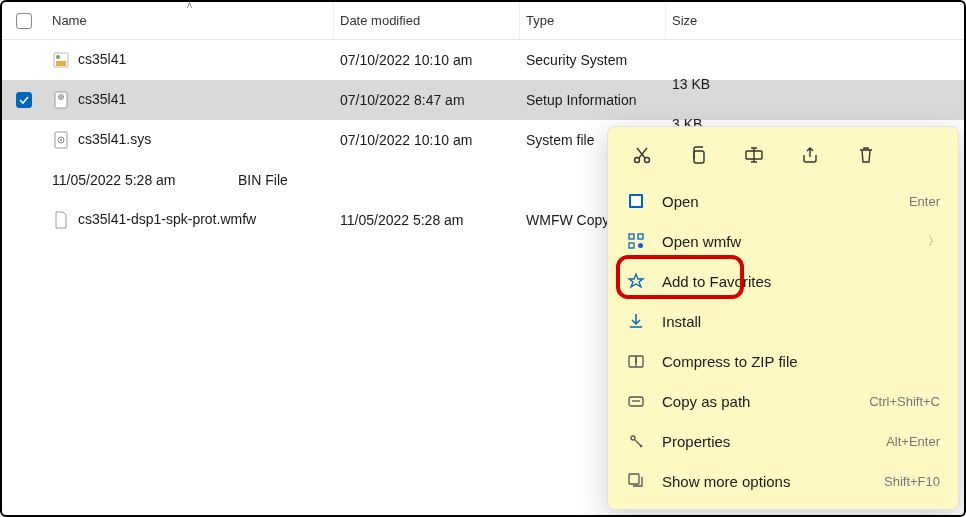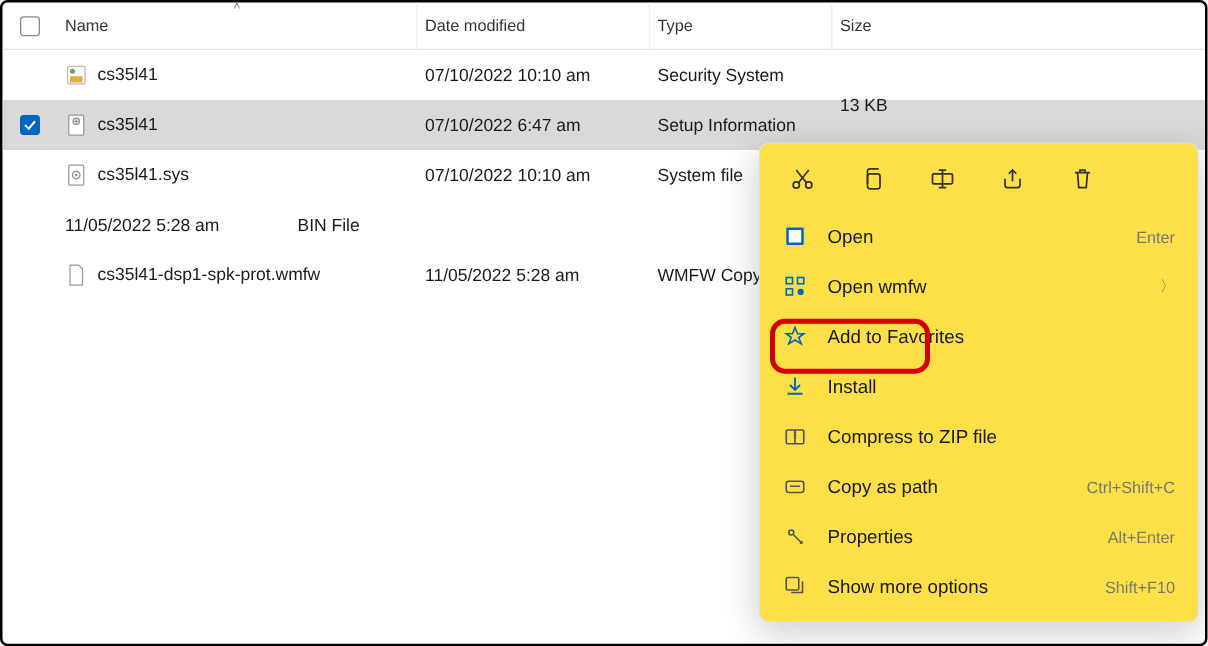--- a/index.html
+++ b/index.html
@@ -68,24 +68,24 @@
   .file-icon {
     width:18px; height:18px;
     display:inline-flex; align-items:center; justify-content:center;
   }
   .cell { padding: 0 6px; font-size:14px; }
   .cell.size { padding-right:14px;margin-top:47px; }
 
   
   .ctx-menu {
     position:absolute;
-    top:112px;
+    top:124px;
     left:605px;
     width:352px;
-    background:#fde047;
+    background:#fef9c3;
     border:1px solid #e0e0e0;
     border-radius:8px;
     box-shadow: 0 8px 30px rgba(0,0,0,0.2);
     padding:10px 0 8px 0;
   }
   .ctx-actions {
     display:flex;
     gap:28px;
     padding: 4px 20px 12px 20px;
   }
@@ -171,21 +171,21 @@
   <div class="cell col-name">
     <span class="file-icon">
       <svg width="18" height="18" viewBox="0 0 18 18">
           <rect x="3" y="1" width="12" height="16" rx="1" fill="#fff" stroke="#999"></rect>
           <circle cx="9" cy="6" r="2.5" fill="none" stroke="#888" stroke-width="1"></circle>
           <path d="M9 4 v4 M7 6 h4" stroke="#888" stroke-width="0.8"></path>
         </svg>
     </span>
     <span>cs35l41</span>
   </div>
-  <div class="cell col-date">07/10/2022 6:47 am</div>
+  <div class="cell col-date">07/10/2022 8:47 am</div>
   <div class="cell col-type">Setup Information</div>
   <div class="cell col-size size">3 KB</div>
 </div>
 
 <div class="row">
   <div class="col-check"></div>
   <div class="cell col-name">
     <span class="file-icon">
       <svg width="18" height="18" viewBox="0 0 18 18">
           <rect x="3" y="1" width="12" height="16" rx="1" fill="#fff" stroke="#999"></rect>

